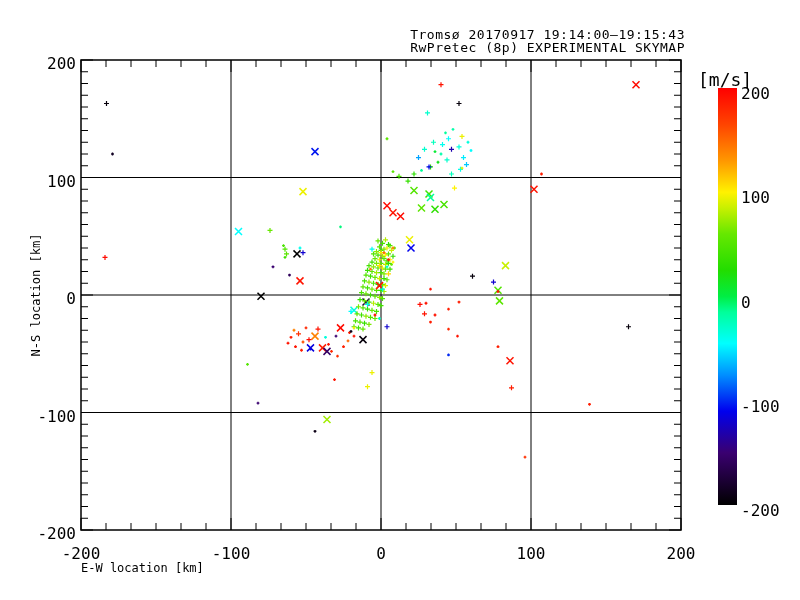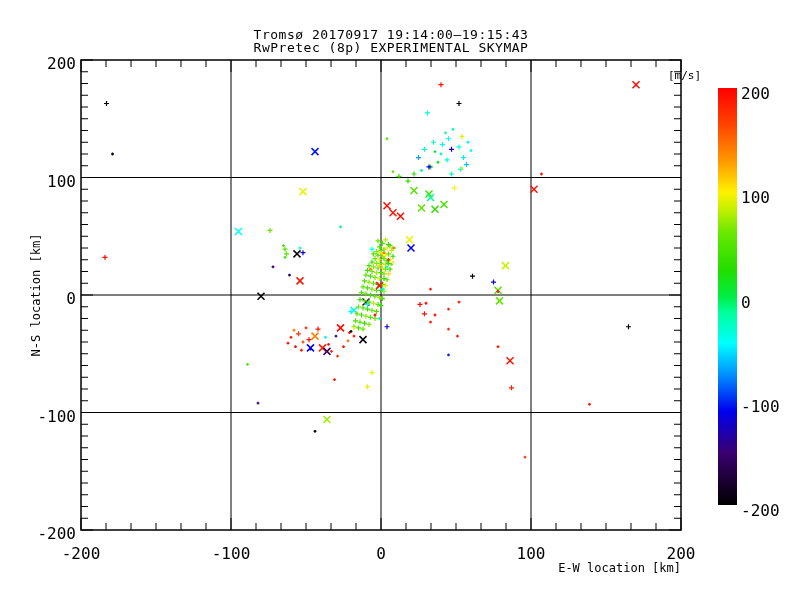--- a/index.html
+++ b/index.html
@@ -2,30 +2,30 @@
 <html><head>
 <meta charset="utf-8">
 <style>
   html,body{margin:0;padding:0;}
   body{
     width:800px;height:600px;position:relative;background:#ffffff;
     font-family:"DejaVu Sans Mono","Liberation Mono",monospace;
     color:#000;overflow:hidden;
   }
   .abs{position:absolute;}
-  .title-line{width:600px;left:91px;text-align:center;font-size:13px;letter-spacing:0.5px;white-space:nowrap;}
+  .title-line{width:600px;left:85px;text-align:right;font-size:13px;letter-spacing:0.5px;white-space:nowrap;}
   #plot-svg{position:absolute;left:0;top:0;}
   .tick-label{position:absolute;font-size:16px;white-space:nowrap;}
   .x-tick{width:60px;text-align:center;top:544px;}
   .y-tick{width:46px;text-align:right;left:30px;}
   .cb-tick{left:741px;text-align:left;}
-  #x-axis-label{left:81px;width:600px;text-align:right;top:561px;font-size:12px;}
+  #x-axis-label{left:81px;width:600px;text-align:left;top:561px;font-size:12px;}
   #y-axis-label{left:36px;top:295px;transform:translate(-50%,-50%) rotate(-90deg);font-size:12px;white-space:nowrap;}
   #colorbar{left:718px;top:88px;width:19px;height:417px;}
-  #colorbar-label{left:668px;top:69px;font-size:11px;white-space:nowrap;}
+  #colorbar-label{left:698px;top:69px;font-size:18px;white-space:nowrap;}
 </style>
 </head>
 <body>
 
 <div class="abs title-line" style="top:27px">Tromsø 20170917 19:14:00–19:15:43</div>
 <div class="abs title-line" style="top:40px">RwPretec (8p) EXPERIMENTAL SKYMAP</div>
 
 <svg id="plot-svg" width="800" height="600">
     <line x1="231" x2="231" y1="60" y2="530" stroke="#000" stroke-width="1"></line>
     <line x1="381" x2="381" y1="60" y2="530" stroke="#000" stroke-width="1"></line>

